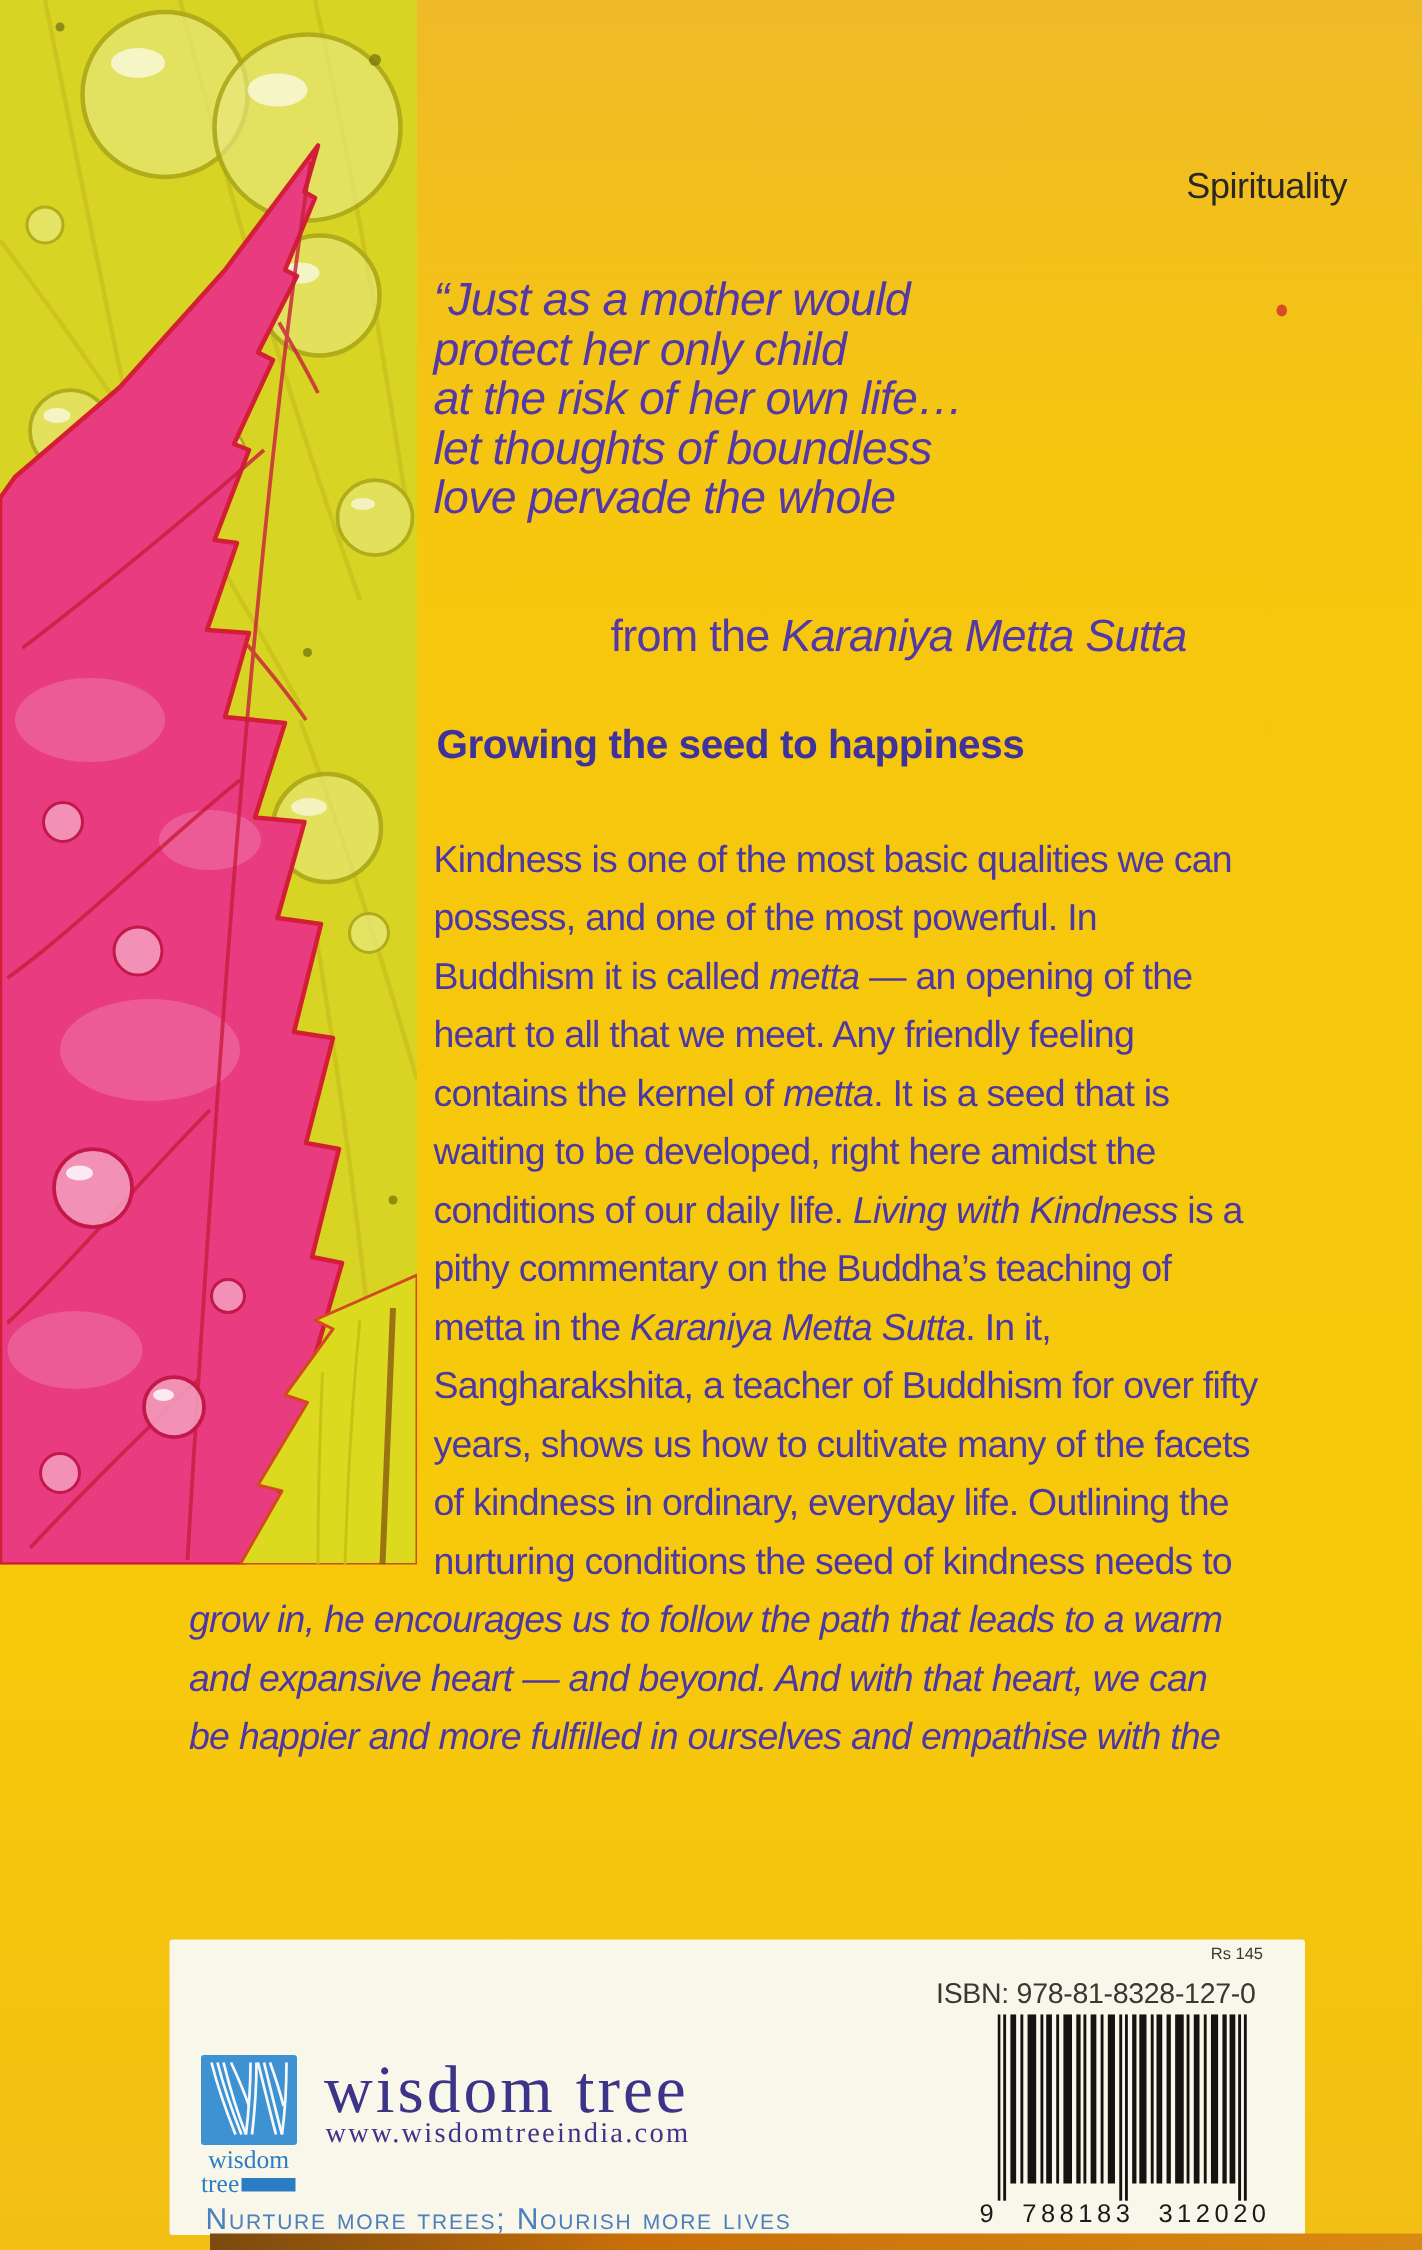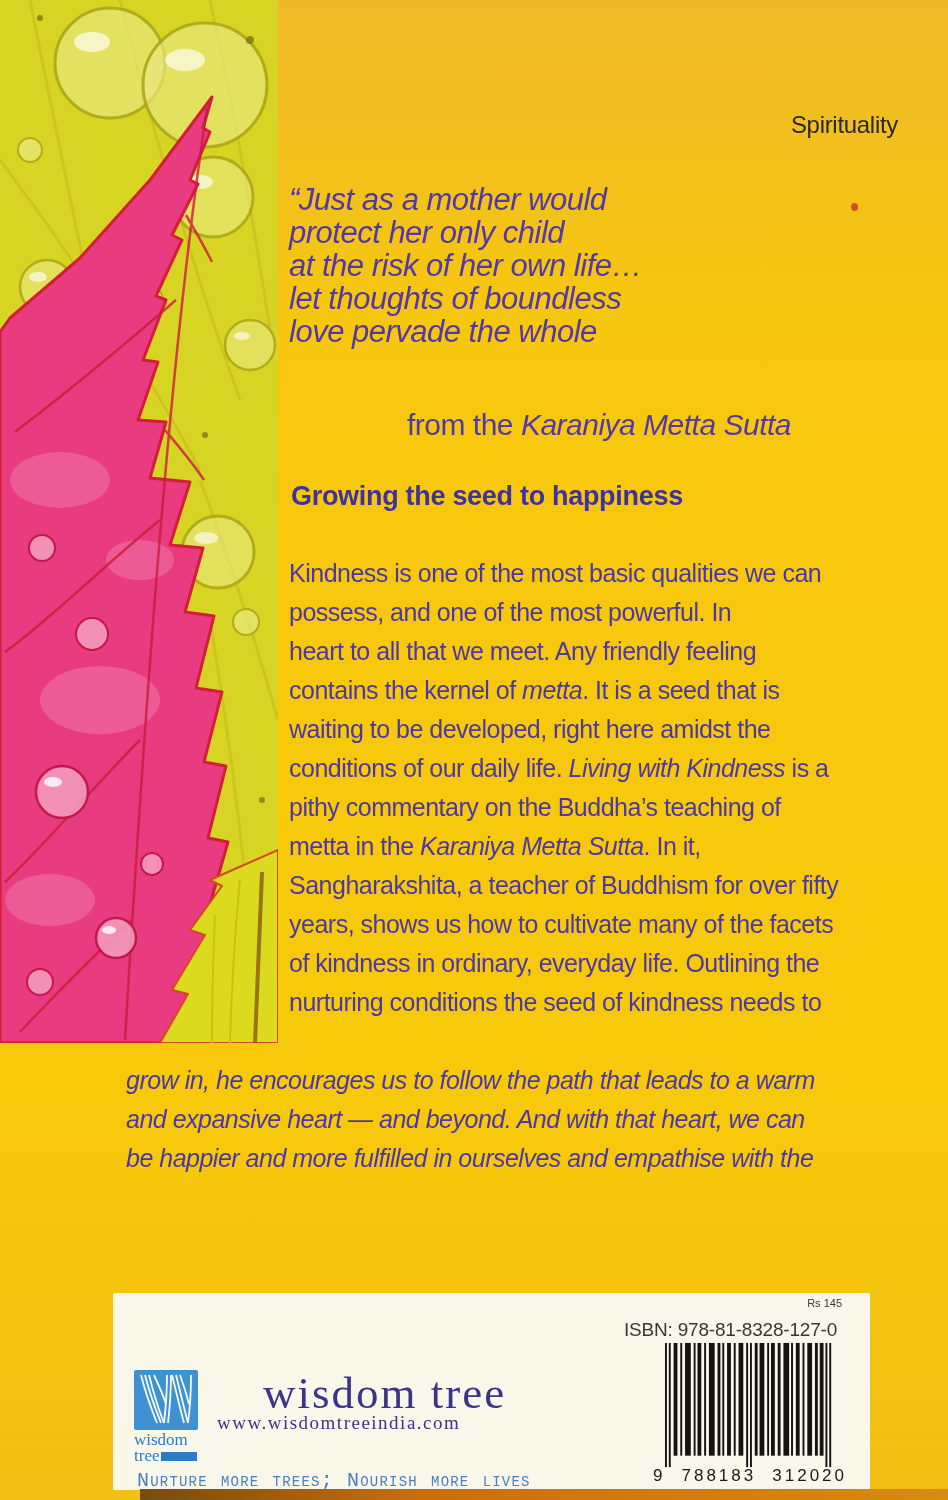--- a/index.html
+++ b/index.html
@@ -50,36 +50,36 @@
   .bdigits{
     position:absolute; left:-12px; top:124px; width:194px;
     font-size:17px; letter-spacing:3px; color:#1c1a18;
     display:flex; justify-content:space-between;
   }
   .wticon{position:absolute; left:21px; top:77px; display:block;}
   .wtcap{
     position:absolute; left:21px; top:139px; line-height:16px;
     font-family:"Liberation Serif", serif; font-size:17px;
     color:var(--publisher-blue,#2c7cc3);
+    text-align:center;
   }
   .bluebar{display:inline-block; width:36px; height:9px; margin-left:2px; background:var(--publisher-blue,#2c7cc3); vertical-align:baseline;}
   .wtname{
     position:absolute; left:103px; top:74px; white-space:nowrap;
     font-family:"Liberation Serif", serif; font-size:45px; letter-spacing:2px;
     color:var(--logotype-indigo,#3d3389);
-    margin-left:47px;
   }
   .wturl{
     position:absolute; left:104px; top:119px; white-space:nowrap;
     font-family:"Liberation Serif", serif; font-size:19px; letter-spacing:1.5px;
     color:var(--logotype-indigo,#3d3389);
   }
   .tagline{
     position:absolute; left:24px; top:176px; white-space:nowrap;
-    font-family:Liberation Mono, monospace; font-variant:small-caps;
+    font-family:Liberation Sans, sans-serif; font-variant:small-caps;
     font-size:20px; letter-spacing:1.2px; color:var(--tagline-blue,#4b80be);
   }
 </style>
 </head>
 <body>
 
 <div class="cover">
 
   <svg class="photo" viewBox="0 0 278 1043" preserveAspectRatio="none">
     <rect x="0" y="0" width="278" height="1043" fill="var(--leaf-green,#d8d424)"></rect>
@@ -228,20 +228,21 @@
   </div>
   <div class="attribution">
     <span>from the </span><i>Karaniya Metta Sutta</i>
   </div>
 
   <div class="heading">Growing the seed to happiness</div>
 
   <div class="bodyA">
     <div>Kindness is one of the most basic qualities we can</div>
     <div>possess, and one of the most powerful. In</div>
+    <div>Buddhism it is called <i>metta</i> — an opening of the</div>
     <div>heart to all that we meet. Any friendly feeling</div>
     <div>contains the kernel of <i>metta</i>. It is a seed that is</div>
     <div>waiting to be developed, right here amidst the</div>
     <div>conditions of our daily life. <i>Living with Kindness</i> is a</div>
     <div>pithy commentary on the Buddha’s teaching of</div>
     <div>metta in the <i>Karaniya Metta Sutta</i>. In it,</div>
     <div>Sangharakshita, a teacher of Buddhism for over fifty</div>
     <div>years, shows us how to cultivate many of the facets</div>
     <div>of kindness in ordinary, everyday life. Outlining the</div>
     <div>nurturing conditions the seed of kindness needs to</div>

